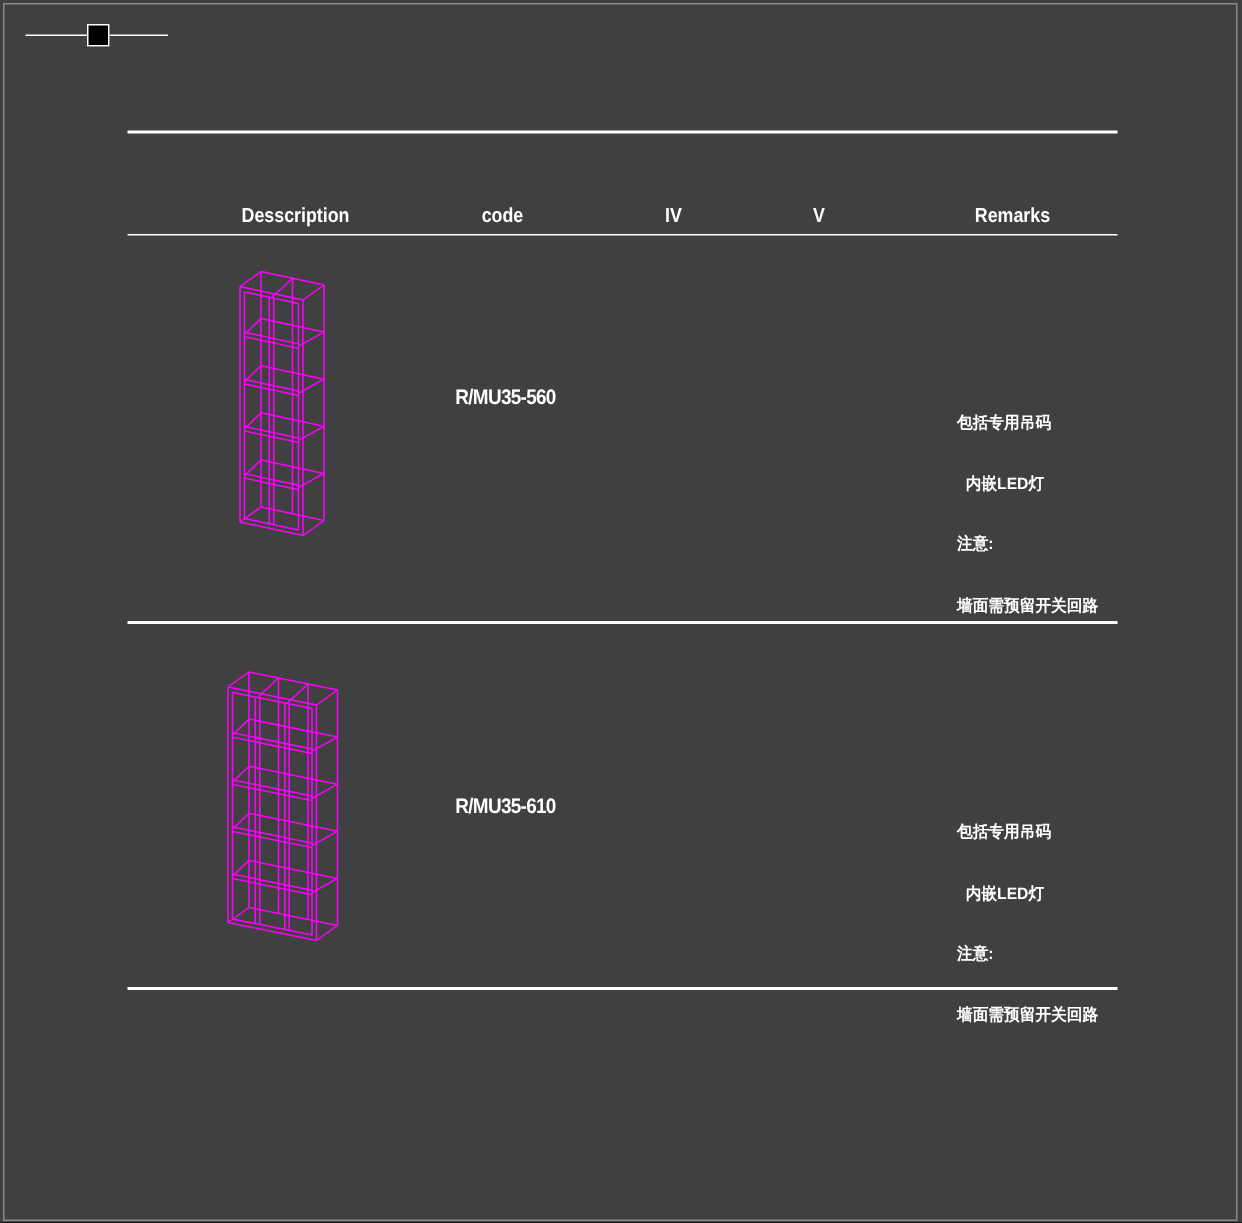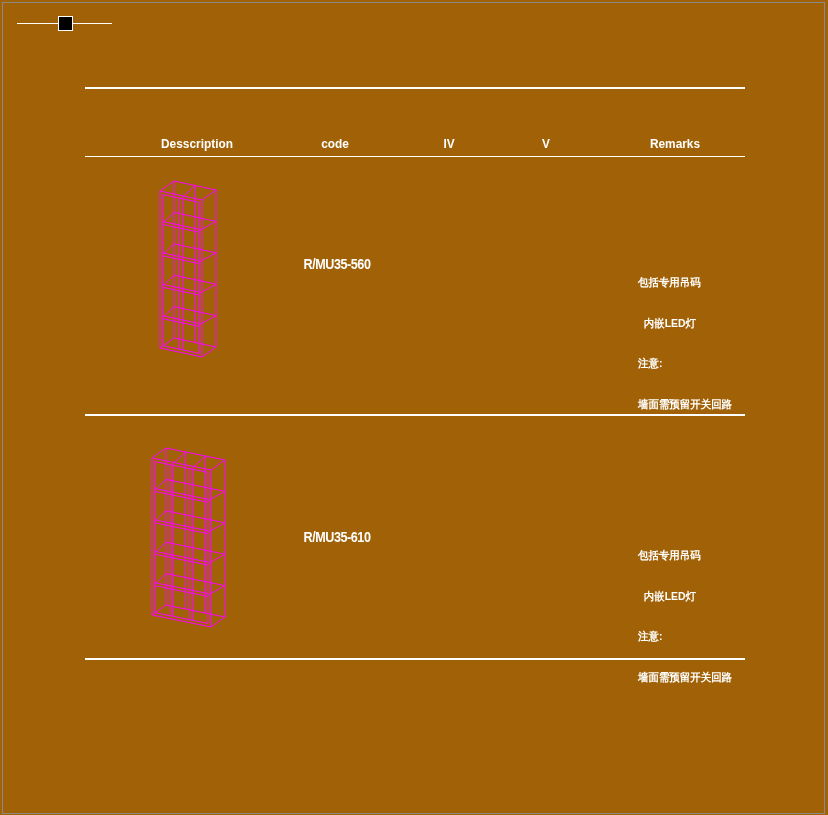--- a/index.html
+++ b/index.html
@@ -1,17 +1,17 @@
 <!DOCTYPE html>
 <html><head>
 <meta charset="utf-8">
 <style>
   html,body{margin:0;padding:0;background:#000;}
   .canvas{
-    position:relative;width:828px;height:815px;background:#a16207;overflow:hidden;
+    position:relative;width:828px;height:815px;background:#404040;overflow:hidden;
     font-family:"Liberation Sans", sans-serif;
   }
   .frame{
     position:absolute;left:2px;top:2px;width:821px;height:810px;
     border:1px solid #8a8a8a;pointer-events:none;
   }
   .hline{position:absolute;background:#ffffff;}
   .marker-line{position:absolute;left:17px;top:23px;width:95px;height:1px;background:#ffffff;}
   .marker-box{position:absolute;left:58px;top:16px;width:13px;height:13px;border:1px solid #ffffff;background:#000;}
   .col-header{

